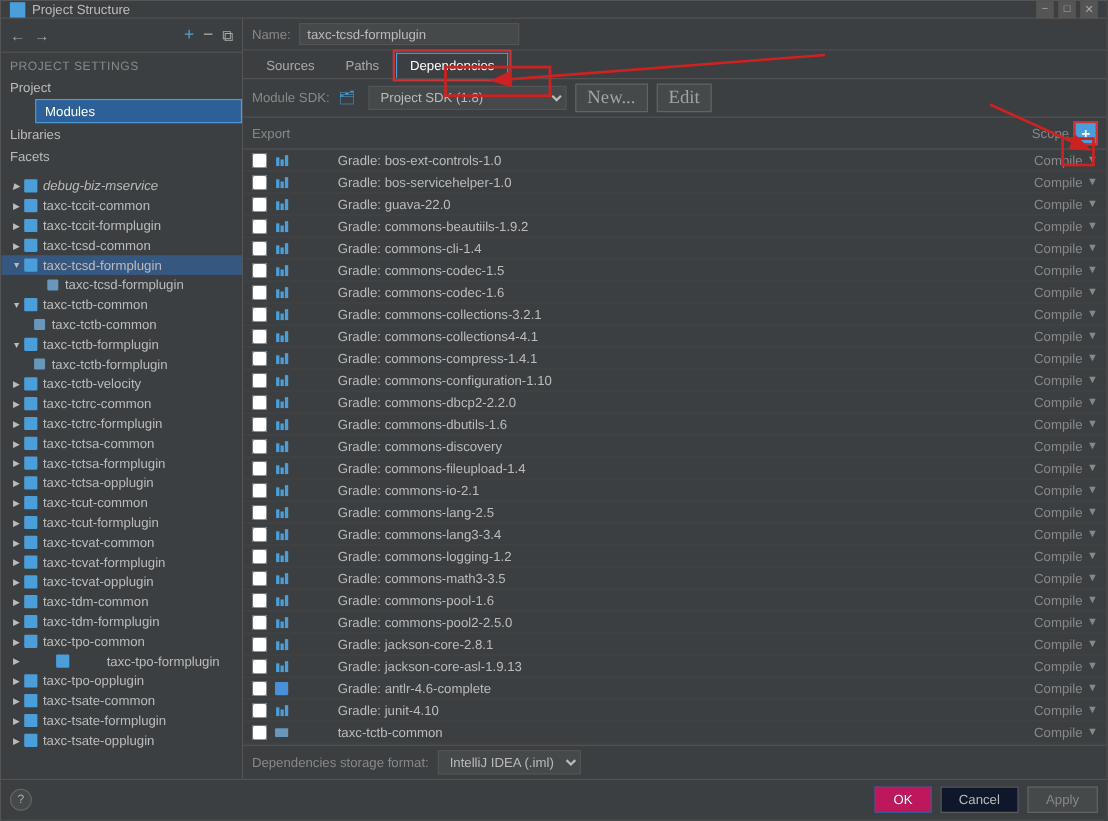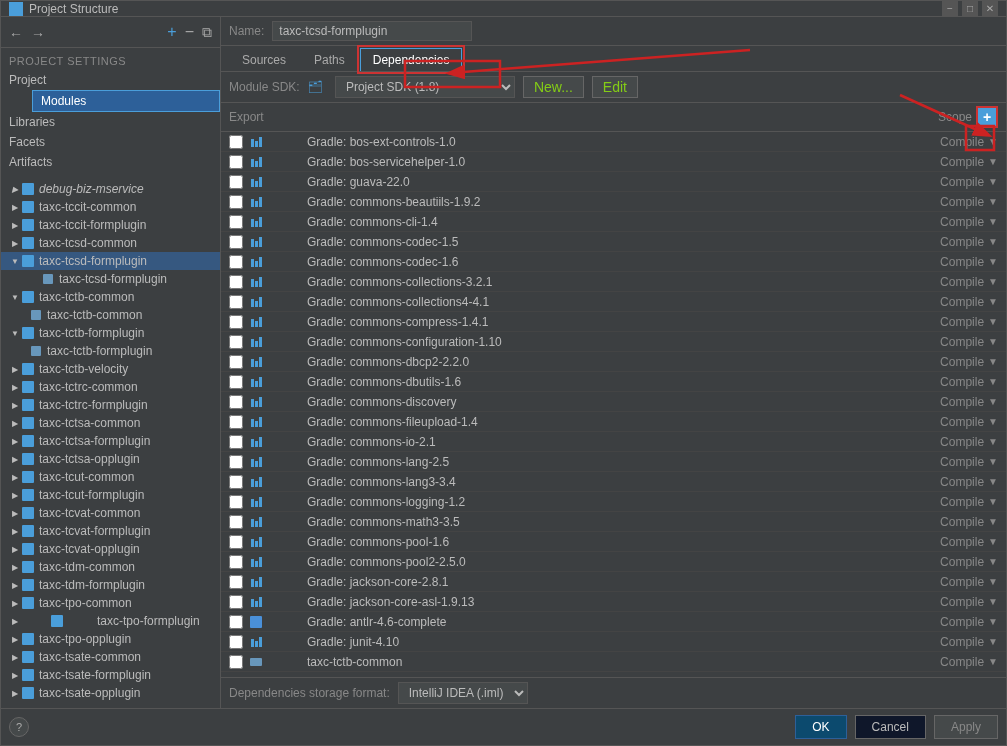--- a/index.html
+++ b/index.html
@@ -279,24 +279,25 @@
       border: 1px solid #555;
       color: #bbbbbb;
       padding: 2px 6px;
       font-size: 12px;
       width: 180px;
     }
 
     .sdk-btn {
       background: #45494a;
       border: 1px solid #666;
-      color: #84cc16;
+      color: #a3a3a3;
       padding: 2px 10px;
-      font-size: 14px;
+      font-size: 17px;
       cursor: pointer;
+      font-family: Liberation Serif, serif;
     }
 
     .export-area {
       display: flex;
       align-items: center;
       padding: 3px 8px;
       border-bottom: 1px solid #555;
       justify-content: space-between;
     }
 
@@ -438,21 +439,21 @@
       align-items: center;
       justify-content: center;
     }
 
     .footer-right {
       display: flex;
       gap: 8px;
     }
 
     .action-btn {
-      background: #0c4a6e;
+      background: #be185d;
       border: 1px solid #2d6099;
       color: #fff;
       padding: 4px 16px;
       font-size: 12px;
       cursor: pointer;
     }
 
     .action-btn.secondary {
       background: #0f172a;
       border: 1px solid #666;
@@ -512,23 +513,20 @@
           </div>
           <div class="sidebar-nav-item active" style="border: 1px solid #4a9eda; background: #2d6099; color:#fff;margin-left:31px;">
             <span>Modules</span>
           </div>
           <div class="sidebar-nav-item">
             <span>Libraries</span>
           </div>
           <div class="sidebar-nav-item">
             <span>Facets</span>
           </div>
-          <div class="sidebar-nav-item">
-            <span>Artifacts</span>
-          </div>
         </div>
 
         <div class="tree-section">
 
           <div class="tree-item" style="padding-left:8px;font-style:italic;">
             <span class="tree-arrow collapsed"></span>
             <span class="tree-icon">
                 <span class="module-icon"></span>
               </span>
             <span>debug-biz-mservice</span>

